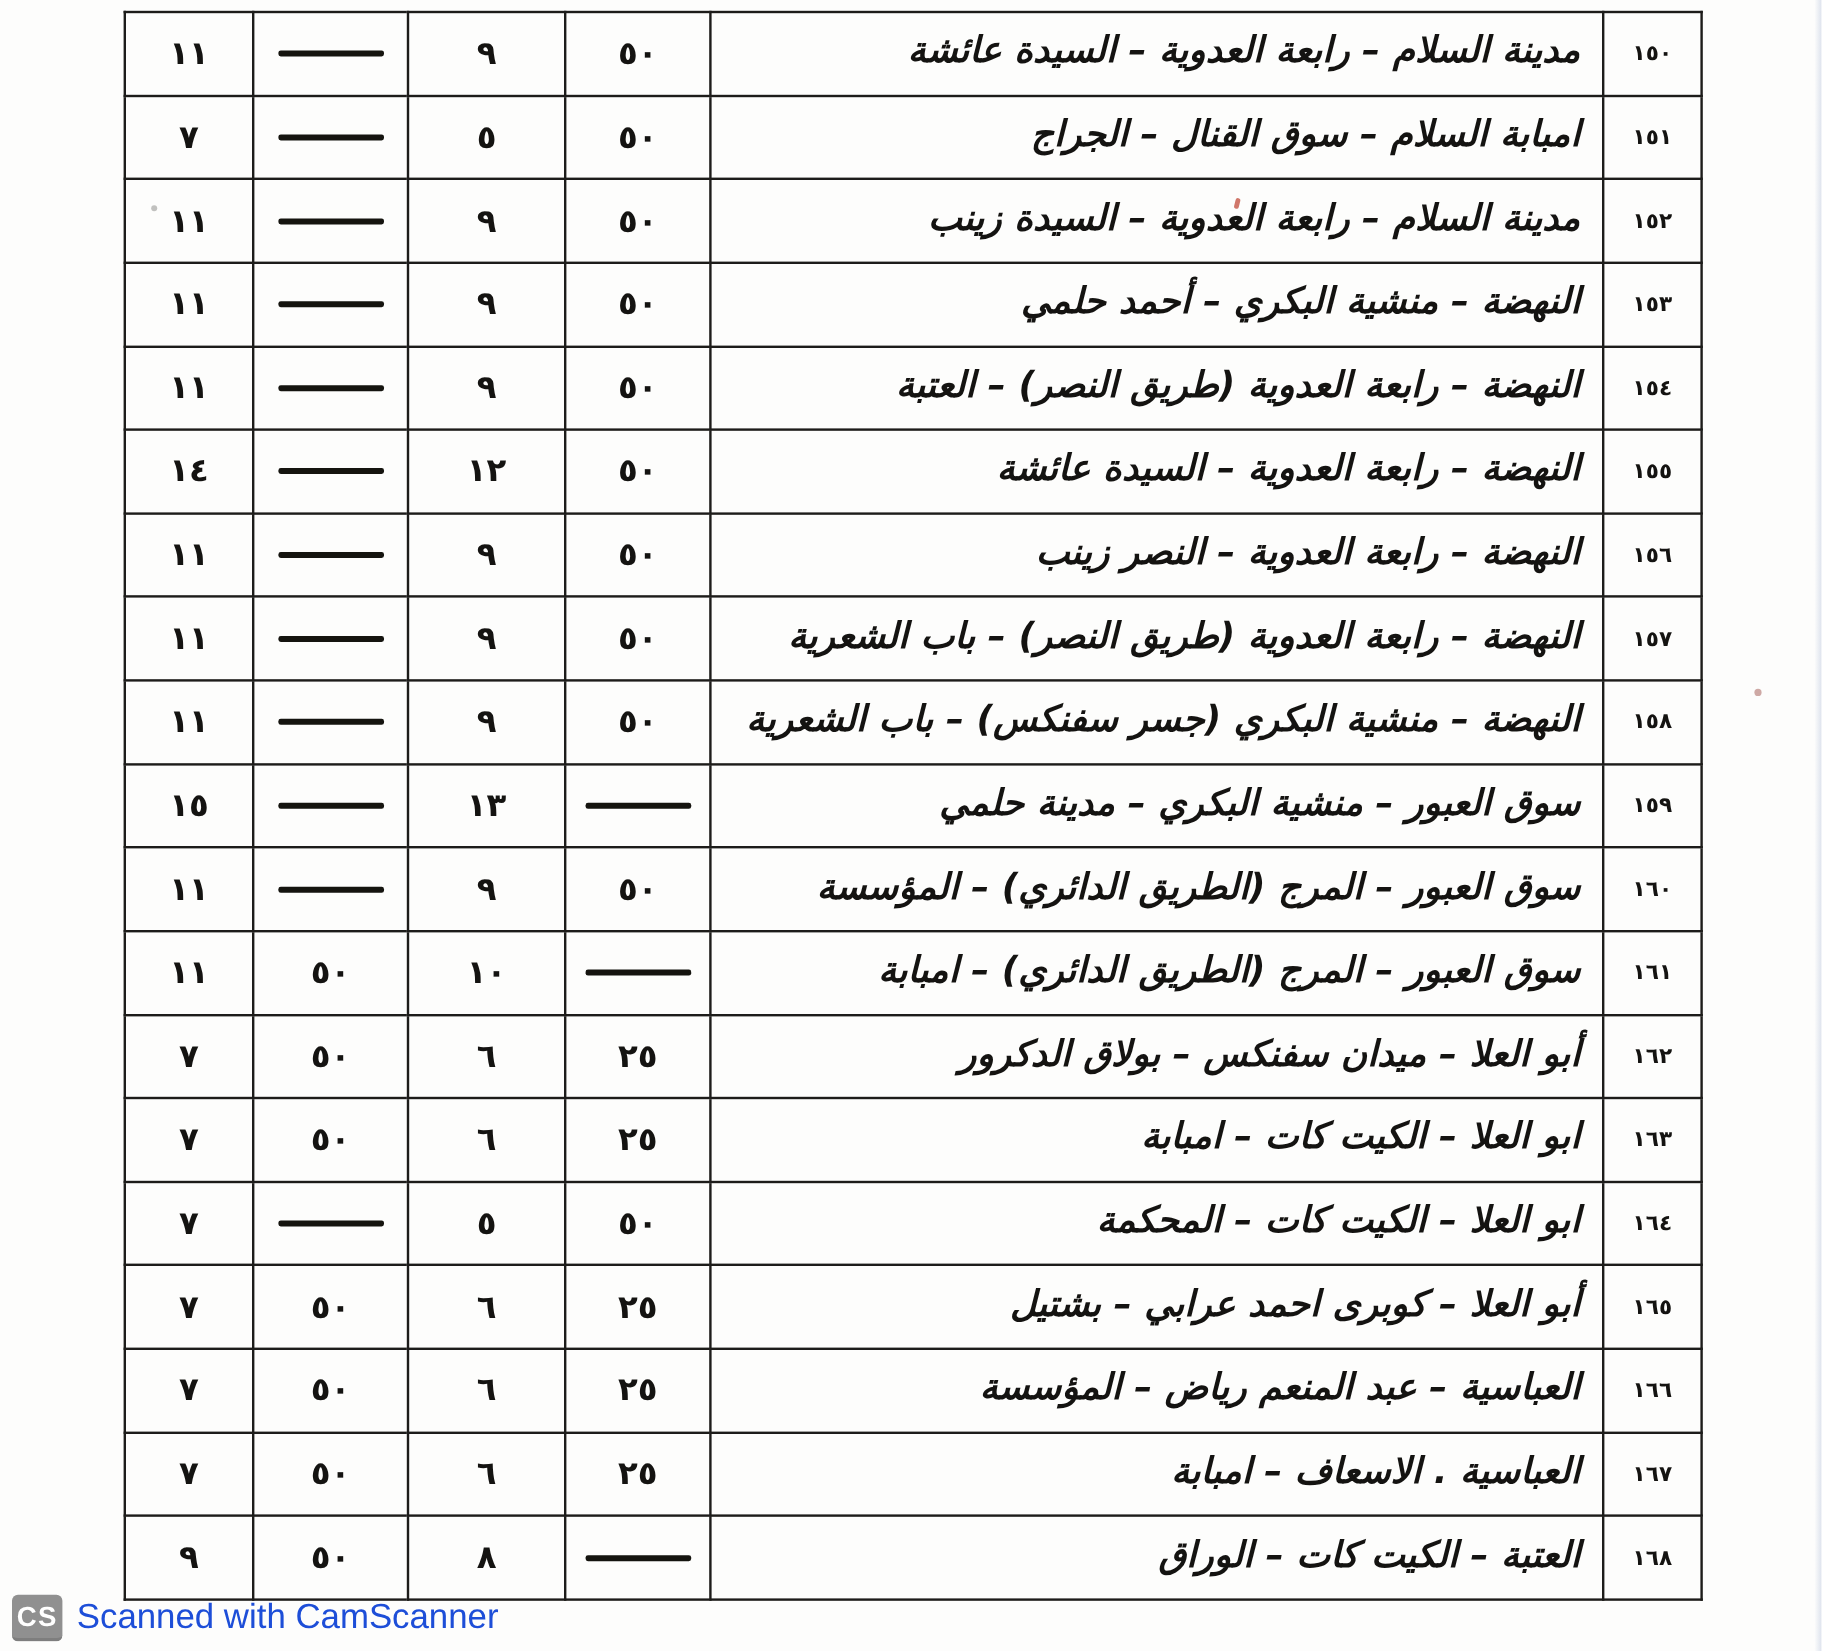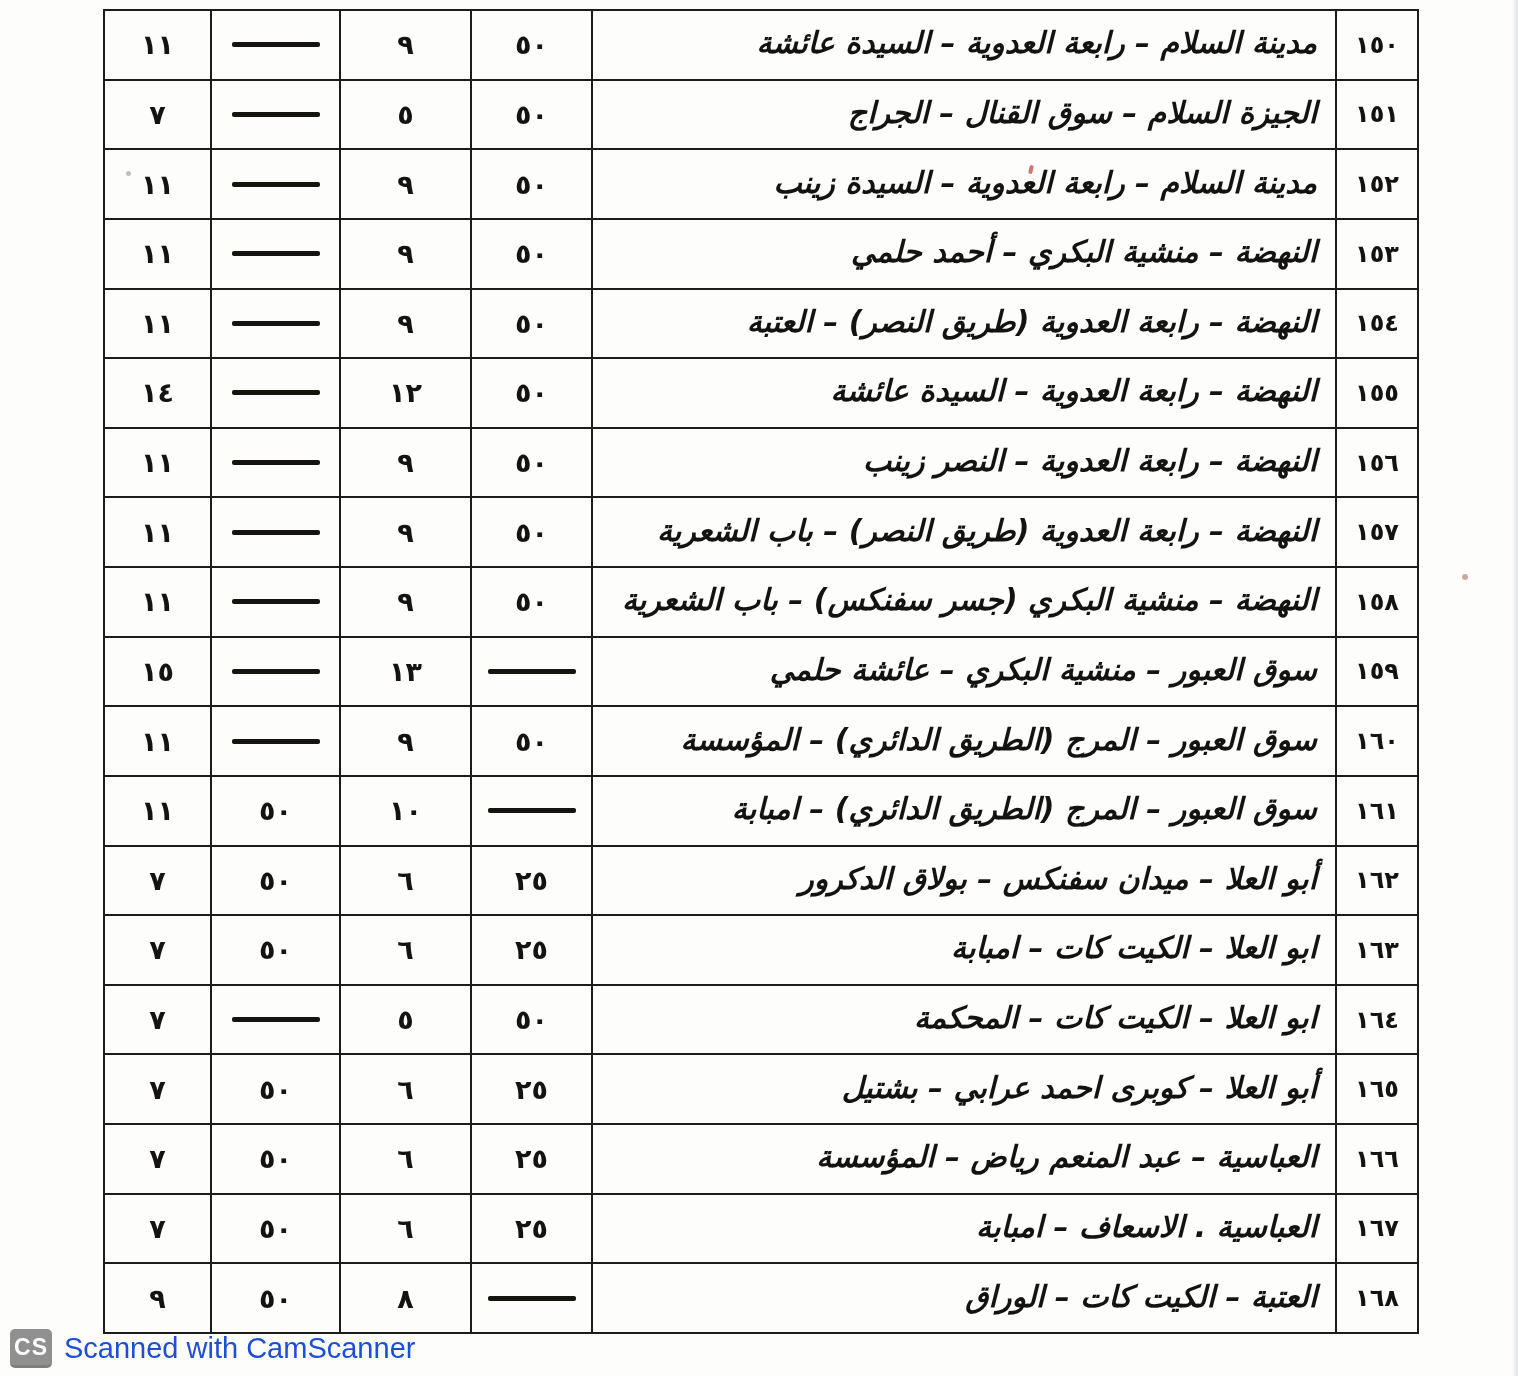--- a/index.html
+++ b/index.html
@@ -39,21 +39,21 @@
     direction: rtl;
   }
   table.routes td {
     border: 2px solid #1d1c1a;
     vertical-align: middle;
     color: #141311;
     overflow: hidden;
   }
   td.num-cell {
     text-align: center;
-    font-size: 24px; font-weight: 700;
+    font-size: 18px; font-weight: 700;
     letter-spacing: 2px;
   }
   td.route-cell {
     text-align: right;
     padding: 2px 18px 6px 28px;
     font-size: 30px; font-weight: 700; font-style: italic;
     white-space: nowrap;
   }
   td.val-cell {
     text-align: center;
@@ -108,21 +108,21 @@
           <td class="route-cell">مدينة السلام – رابعة العدوية – السيدة عائشة</td>
           <td class="val-cell">٥٠</td>
           <td class="val-cell">٩</td>
           <td class="val-cell">
             <div class="dash"></div>
           </td>
           <td class="val-cell">١١</td>
         </tr>
         <tr>
           <td class="num-cell">١٥١</td>
-          <td class="route-cell">الجيزة السلام – سوق القنال – الجراج</td>
+          <td class="route-cell">امبابة السلام – سوق القنال – الجراج</td>
           <td class="val-cell">٥٠</td>
           <td class="val-cell">٥</td>
           <td class="val-cell">
             <div class="dash"></div>
           </td>
           <td class="val-cell">٧</td>
         </tr>
         <tr>
           <td class="num-cell">١٥٢</td>
           <td class="route-cell">مدينة السلام – رابعة العدوية – السيدة زينب</td>
@@ -188,21 +188,21 @@
           <td class="route-cell">النهضة – منشية البكري (جسر سفنكس) – باب الشعرية</td>
           <td class="val-cell">٥٠</td>
           <td class="val-cell">٩</td>
           <td class="val-cell">
             <div class="dash"></div>
           </td>
           <td class="val-cell">١١</td>
         </tr>
         <tr>
           <td class="num-cell">١٥٩</td>
-          <td class="route-cell">سوق العبور – منشية البكري – عائشة حلمي</td>
+          <td class="route-cell">سوق العبور – منشية البكري – مدينة حلمي</td>
           <td class="val-cell">
             <div class="dash"></div>
           </td>
           <td class="val-cell">١٣</td>
           <td class="val-cell">
             <div class="dash"></div>
           </td>
           <td class="val-cell">١٥</td>
         </tr>
         <tr>

